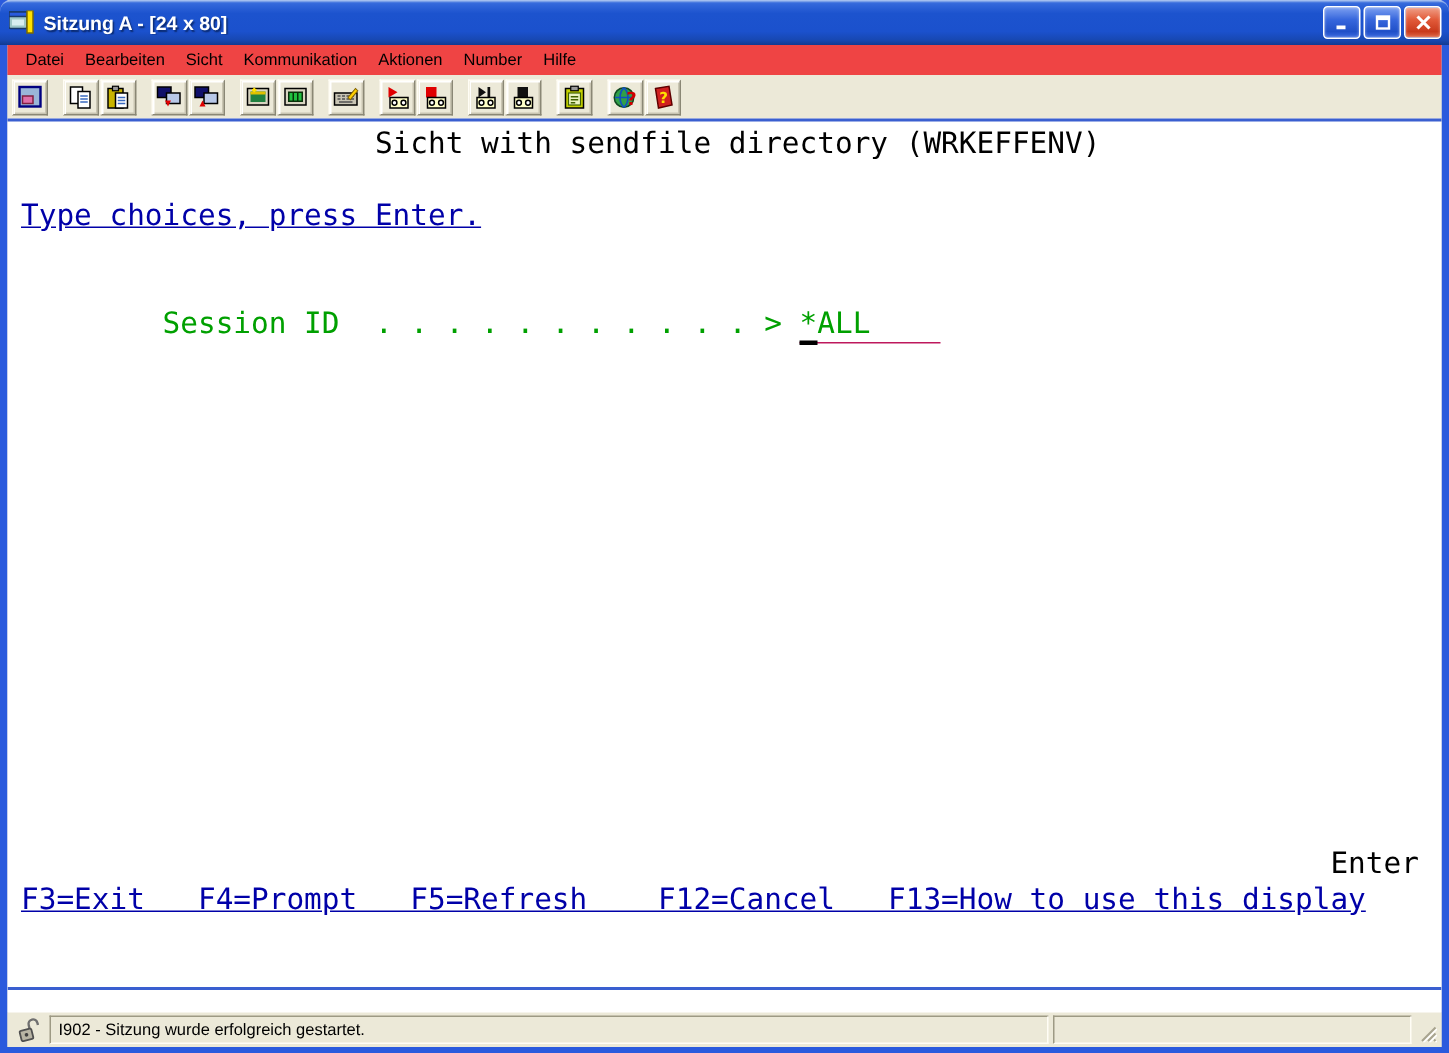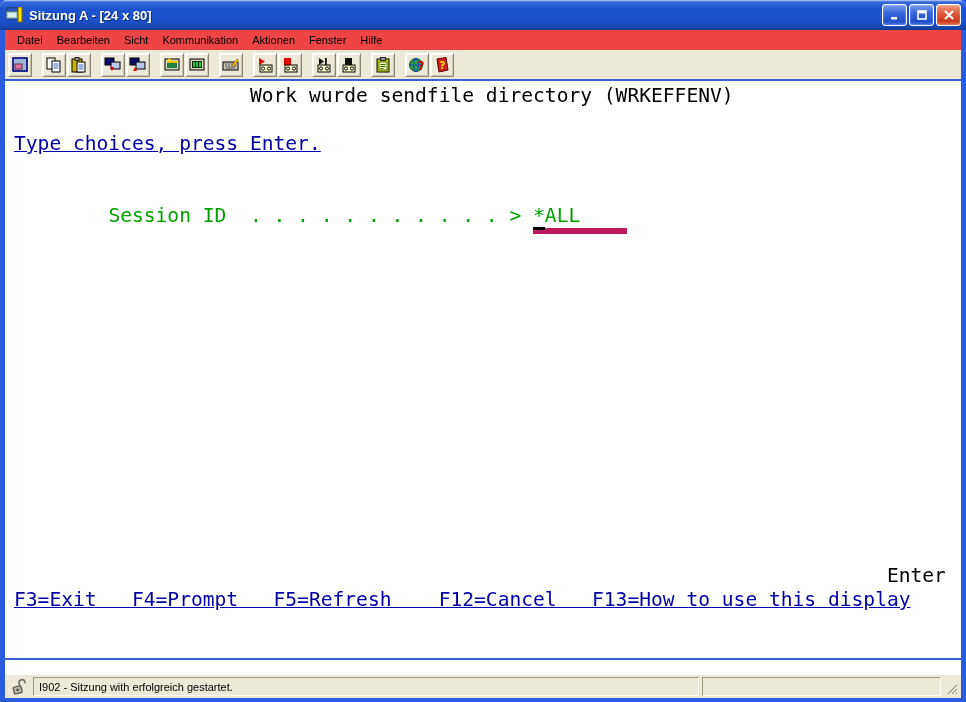--- a/index.html
+++ b/index.html
@@ -84,21 +84,21 @@
     font-family:"DejaVu Sans Mono", monospace;
     font-size:19.6px; line-height:24px;
     color:#000;
   }
   .t-line{ position:absolute; white-space:pre; left:9px; }
   .t-black{ color:#000000; }
   .t-blue{ color:#0000a8;text-decoration:underline; }
   .t-green{ color:#00a000; }
   .t-field{
     display:inline-block; width:8ch; position:relative;
-    border-bottom:6px solid #be185d; vertical-align:top;
+    border-bottom:1px solid #be185d; vertical-align:top;
   }
   .t-cursor{
     position:absolute; left:0; bottom:-2px; width:1ch; height:3px; background:#000;
   }
   .oia-sep{
     position:absolute; left:0; right:0; top:577px; height:2px; background:#3a5fd0;
   }
 
   
   .statusbar{
@@ -157,21 +157,21 @@
       </div>
     </div>
   </div>
 
   <div class="menubar">
     <span class="menu-item">Datei</span>
     <span class="menu-item">Bearbeiten</span>
     <span class="menu-item">Sicht</span>
     <span class="menu-item">Kommunikation</span>
     <span class="menu-item">Aktionen</span>
-    <span class="menu-item">Fenster</span>
+    <span class="menu-item">Number</span>
     <span class="menu-item">Hilfe</span>
   </div>
 
   <div class="toolbar">
     <div class="tb-group">
       <div class="tb-btn">
         <svg viewBox="0 0 18 18">
           <rect x="2" y="2" width="14" height="13" fill="#9ab6d8" stroke="#000080" stroke-width="1.6"></rect>
           <rect x="4" y="8" width="7" height="5" fill="#e070a8" stroke="#802040"></rect>
         </svg>
@@ -298,21 +298,21 @@
           <path d="M4 3 L13 1.5 L15 14 L6 16 Z" fill="#d02020" stroke="#600000"></path>
           <text x="6.5" y="12.5" font-size="10" font-weight="bold" fill="#ffe000" font-family="DejaVu Sans, sans-serif">?</text>
         </svg>
       </div>
     </div>
   </div>
 
   <div class="session-wrap">
     <div class="terminal">
 
-      <div class="t-line t-black" style="top:3px; left:calc(9px + 20ch);">Work wurde sendfile directory (WRKEFFENV)</div>
+      <div class="t-line t-black" style="top:3px; left:calc(9px + 20ch);">Sicht with sendfile directory (WRKEFFENV)</div>
 
       <div class="t-line t-blue" style="top:51px;">Type choices, press Enter.</div>
 
       <div class="t-line t-green" style="top:99px;">
         <span>Session ID  . . . . . . . . . . . &gt; </span><span class="t-field"><span>*ALL</span><span class="t-cursor"></span></span>
       </div>
 
       <div class="t-line t-black" style="top:483px; left:calc(9px + 74ch);">Enter</div>
 
       <div class="t-line t-blue" style="top:507px;">F3=Exit   F4=Prompt   F5=Refresh    F12=Cancel   F13=How to use this display</div>
@@ -323,21 +323,21 @@
 
   <div class="statusbar">
     <div class="sb-icon-panel">
       <svg width="16" height="16" viewBox="0 0 16 16" style="transform:rotate(-14deg);">
         <path d="M9 7 V4.5 a3 3 0 0 1 6 0 V6" fill="none" stroke="#707070" stroke-width="1.6"></path>
         <rect x="2" y="7" width="8" height="7" rx="1" fill="#b8b4a4" stroke="#505050" stroke-width="1.2"></rect>
         <circle cx="6" cy="10.5" r="1.2" fill="#404040"></circle>
       </svg>
     </div>
     <div class="sb-panel sb-msg">
-      <span>I902 - Sitzung with erfolgreich gestartet.</span>
+      <span>I902 - Sitzung wurde erfolgreich gestartet.</span>
     </div>
     <div class="sb-panel sb-empty"></div>
     <div class="sb-grip">
       <svg width="13" height="13" viewBox="0 0 13 13">
         <path d="M12 3 L3 12 M12 7 L7 12 M12 11 L11 12" stroke="#a8a490" stroke-width="1.4"></path>
         <path d="M13 4 L4 13 M13 8 L8 13 M13 12 L12 13" stroke="#fff" stroke-width="1"></path>
       </svg>
     </div>
   </div>
 

